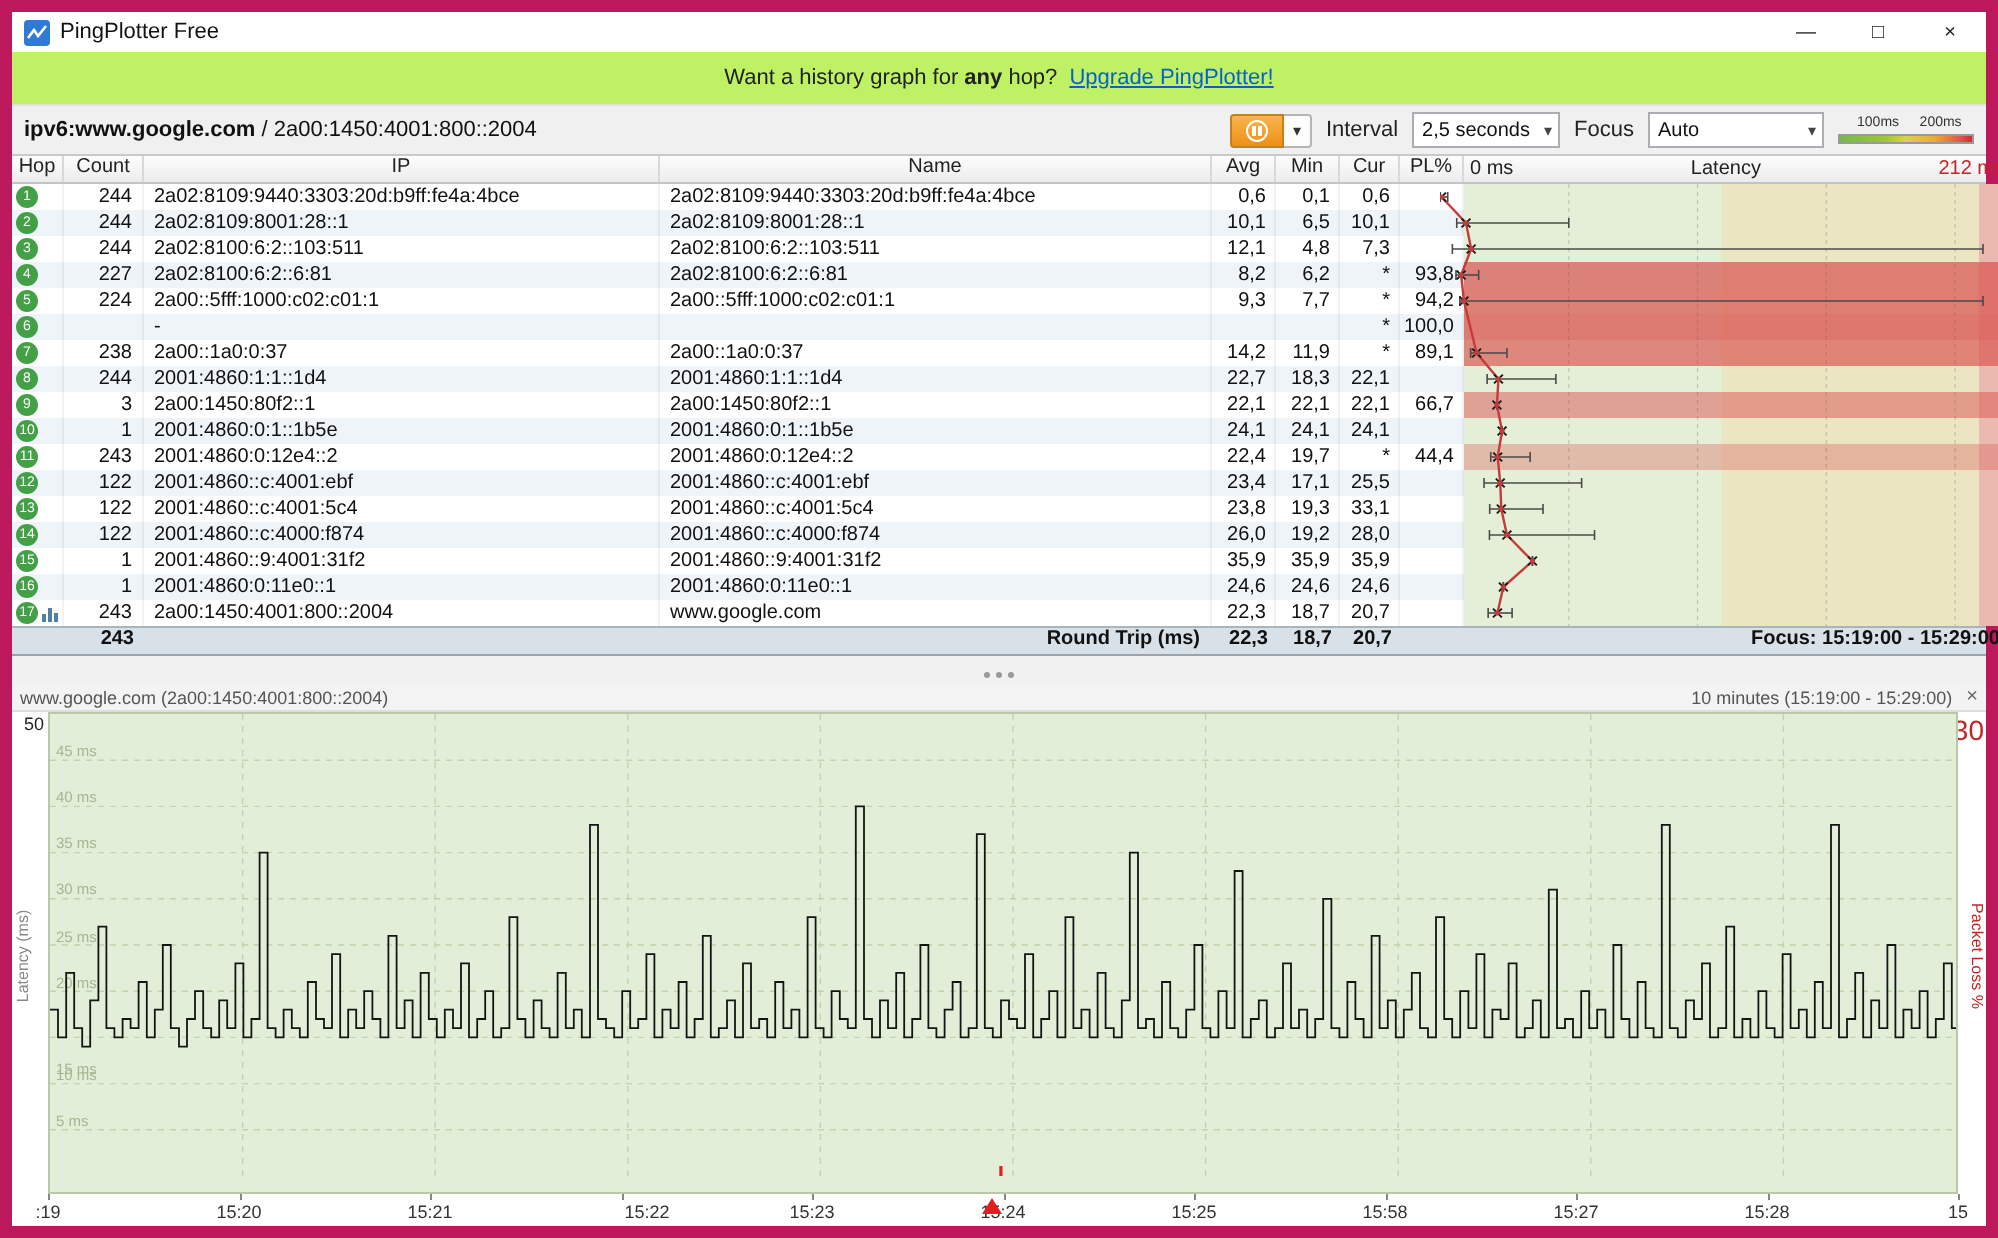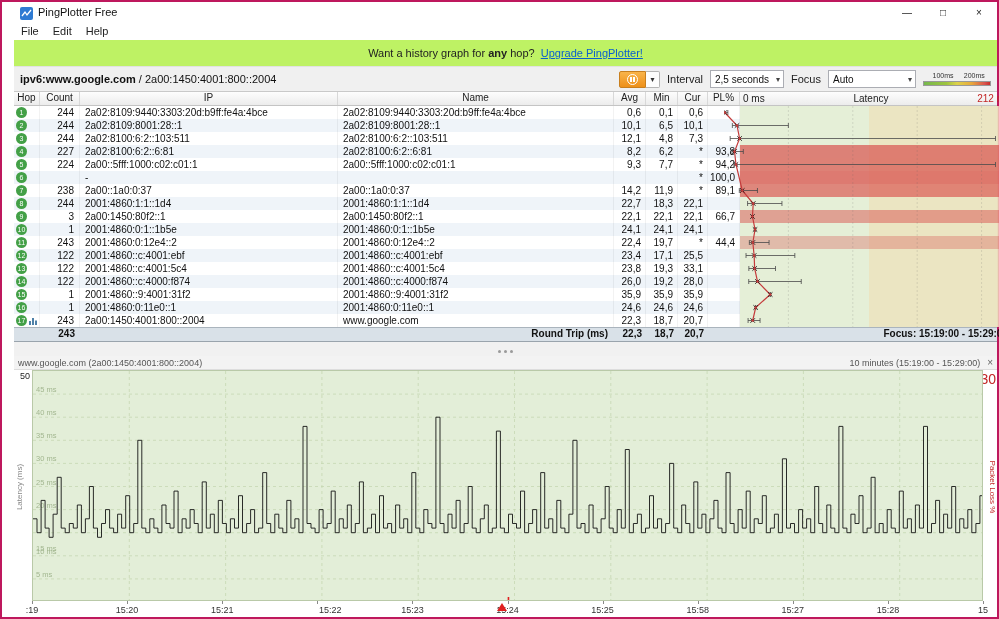--- a/index.html
+++ b/index.html
@@ -1,17 +1,17 @@
 <!DOCTYPE html>
 <html><head>
 <meta charset="utf-8">
 <style>
   html,body{margin:0;padding:0;}
   body{width:999px;height:619px;overflow:hidden;background:#fff;font-family:"Liberation Sans","DejaVu Sans",sans-serif;}
-  .window{width:999px;height:619px;border:2px solid #be185d;box-sizing:border-box;display:flex;flex-direction:column;background:#fff;position:relative;padding-left:12px;}
+  .window{width:999px;height:619px;border:6px solid #be185d;box-sizing:border-box;display:flex;flex-direction:column;background:#fff;position:relative;}
 
   
   .titlebar{height:20px;display:flex;align-items:center;background:#fff;flex:0 0 auto;}
   .app-icon{width:13px;height:13px;margin:0 5px 0 6px;flex:0 0 auto;}
   .title{font-size:11px;color:#111;}
   .win-controls{margin-left:auto;display:flex;height:100%;}
   .win-btn{width:36px;display:flex;align-items:center;justify-content:center;font-size:10px;color:#222;cursor:default;}
 
   
   .menubar{height:18px;display:flex;align-items:center;background:#fff;font-size:11px;color:#222;flex:0 0 auto;}
@@ -102,25 +102,20 @@
         </svg>
     </span>
     <span class="title">PingPlotter Free</span>
     <div class="win-controls">
       <span class="win-btn">—</span>
       <span class="win-btn">□</span>
       <span class="win-btn">×</span>
     </div>
   </div>
 
-  <div class="menubar">
-    <span class="menu-item">File</span>
-    <span class="menu-item">Edit</span>
-    <span class="menu-item">Help</span>
-  </div>
 
   <div class="banner">
     <span>Want a history graph for </span><b>any</b><span> hop? </span><a href="#">Upgrade PingPlotter!</a>
   </div>
 
   <div class="targetbar">
     <span class="target-host">ipv6:www.google.com</span><span> / </span><span>2a00:1450:4001:800::2004</span>
     <div class="tb-controls">
       <div class="pausebtn">
         <span class="pause-main"><span class="pause-circle"><i></i><i></i></span></span>

